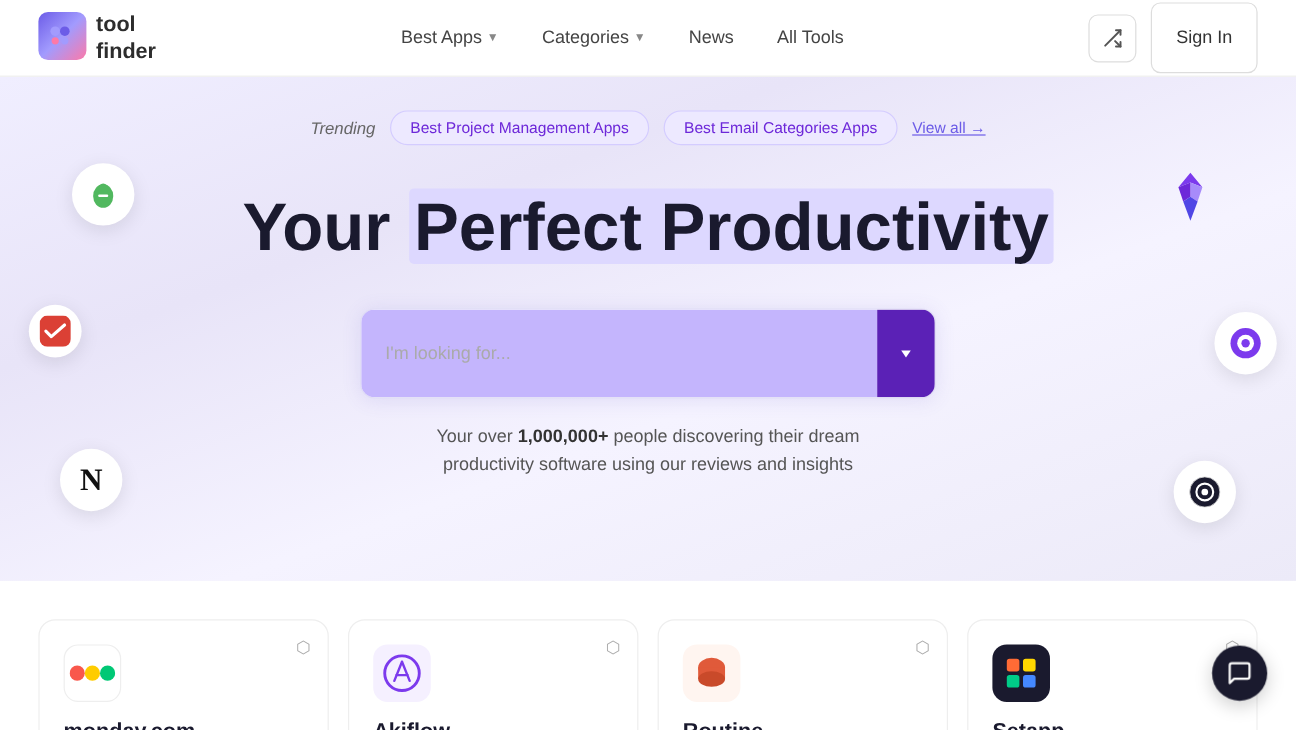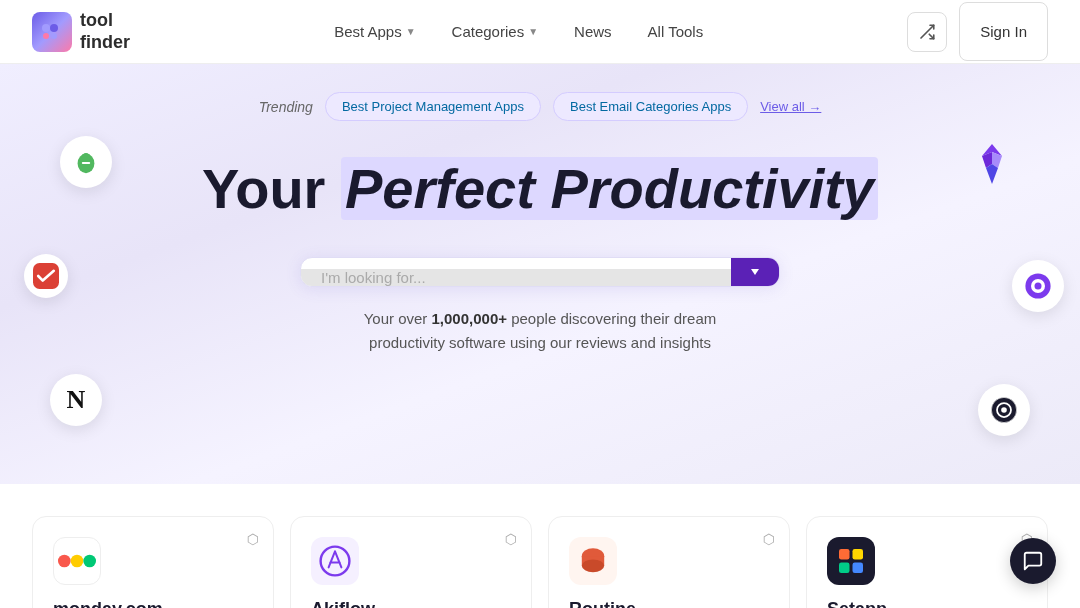--- a/index.html
+++ b/index.html
@@ -4,21 +4,21 @@
   <style>
     * { box-sizing: border-box; margin: 0; padding: 0; }
     body { font-family: -apple-system, BlinkMacSystemFont, 'Segoe UI', sans-serif; background: #f5f4fb; overflow-x: hidden; }
 
     
     nav {
       display: flex; align-items: center; justify-content: space-between;
       padding: 0 32px; height: 64px; background: #fff;
       border-bottom: 1px solid #eee; position: sticky; top: 0; z-index: 100;
     }
-    .nav-logo { display: flex; align-items: center; gap: 8px; }
+    .nav-logo { display: flex; gap: 8px; }
     .logo-icon {
       width: 40px; height: 40px;
       background: linear-gradient(135deg, #6c5ce7 0%, #a29bfe 50%, #fd79a8 100%);
       border-radius: 8px;
       display: flex; align-items: center; justify-content: center;
       font-size: 18px; color: white; font-weight: bold;
     }
     .logo-text { font-size: 18px; font-weight: 700; color: #2d2d2d; line-height: 1.2; }
     .nav-links { display: flex; align-items: flex-start; gap: 8px; }
     .nav-link {
@@ -50,47 +50,47 @@
     
     .trending-bar {
       display: flex; align-items: center; gap: 12px; margin-top: 28px; flex-wrap: wrap;
       justify-content: center;
     }
     .trending-label { font-size: 14px; color: #666; font-weight: 500; font-style: italic; }
     .trending-tag {
       padding: 6px 16px; border-radius: 20px; font-size: 13px; font-weight: 500;
       cursor: pointer; text-decoration: none;
     }
-    .trending-tag.purple { background: #ede9ff; color: #0369a1; border: 1px solid #d4ccff; }
+    .trending-tag.purple { background: #ede9ff; color: #6d28d9; border: 1px solid #d4ccff; }
     .view-all {
       font-size: 13px; color: #6c5ce7; text-decoration: underline; cursor: pointer; font-weight: 500;
     }
 
     
     .hero-heading {
       text-align: center; margin-top: 36px;
       font-size: 56px; font-weight: 800; color: #1a1a2e; line-height: 1.15;
       max-width: 760px;
     }
     .hero-heading .highlight {
-      background: #ddd8ff; border-radius: 4px; padding: 0 4px; font-style: italic;
+      background: #ddd8ff; border-radius: 4px; padding: 0 4px;
     }
 
     
     .search-bar {
       display: flex; align-items: stretch; margin-top: 36px;
       border-radius: 12px; overflow: hidden;
       box-shadow: 0 2px 16px rgba(100,80,200,0.12);
       border: 1.5px solid #e0ddf5;
       background: white;
       width: 100%; max-width: 480px;
     }
     .search-input {
-      flex: 1; border: none; outline: none; padding: 0 20px;
-      font-size: 15px; color: #666; background: #e5e5e5; margin-top: 11px;
+      flex: 1; border: none; outline: none; padding: 28px 20px;
+      font-size: 15px; color: #666; background: #c4b5fd;
     }
     .search-input::placeholder { color: #aaa; }
     .search-dropdown-btn {
       background: #5b21b6; border: none; padding: 0 18px;
       cursor: pointer; display: flex; align-items: center; justify-content: center;
       color: white; font-size: 13px;
     }
     .random-tool-btn {
       background: white; border: none; border-left: 1.5px solid #e0ddf5;
       padding: 0 22px; font-size: 15px; font-weight: 500; color: #333;

